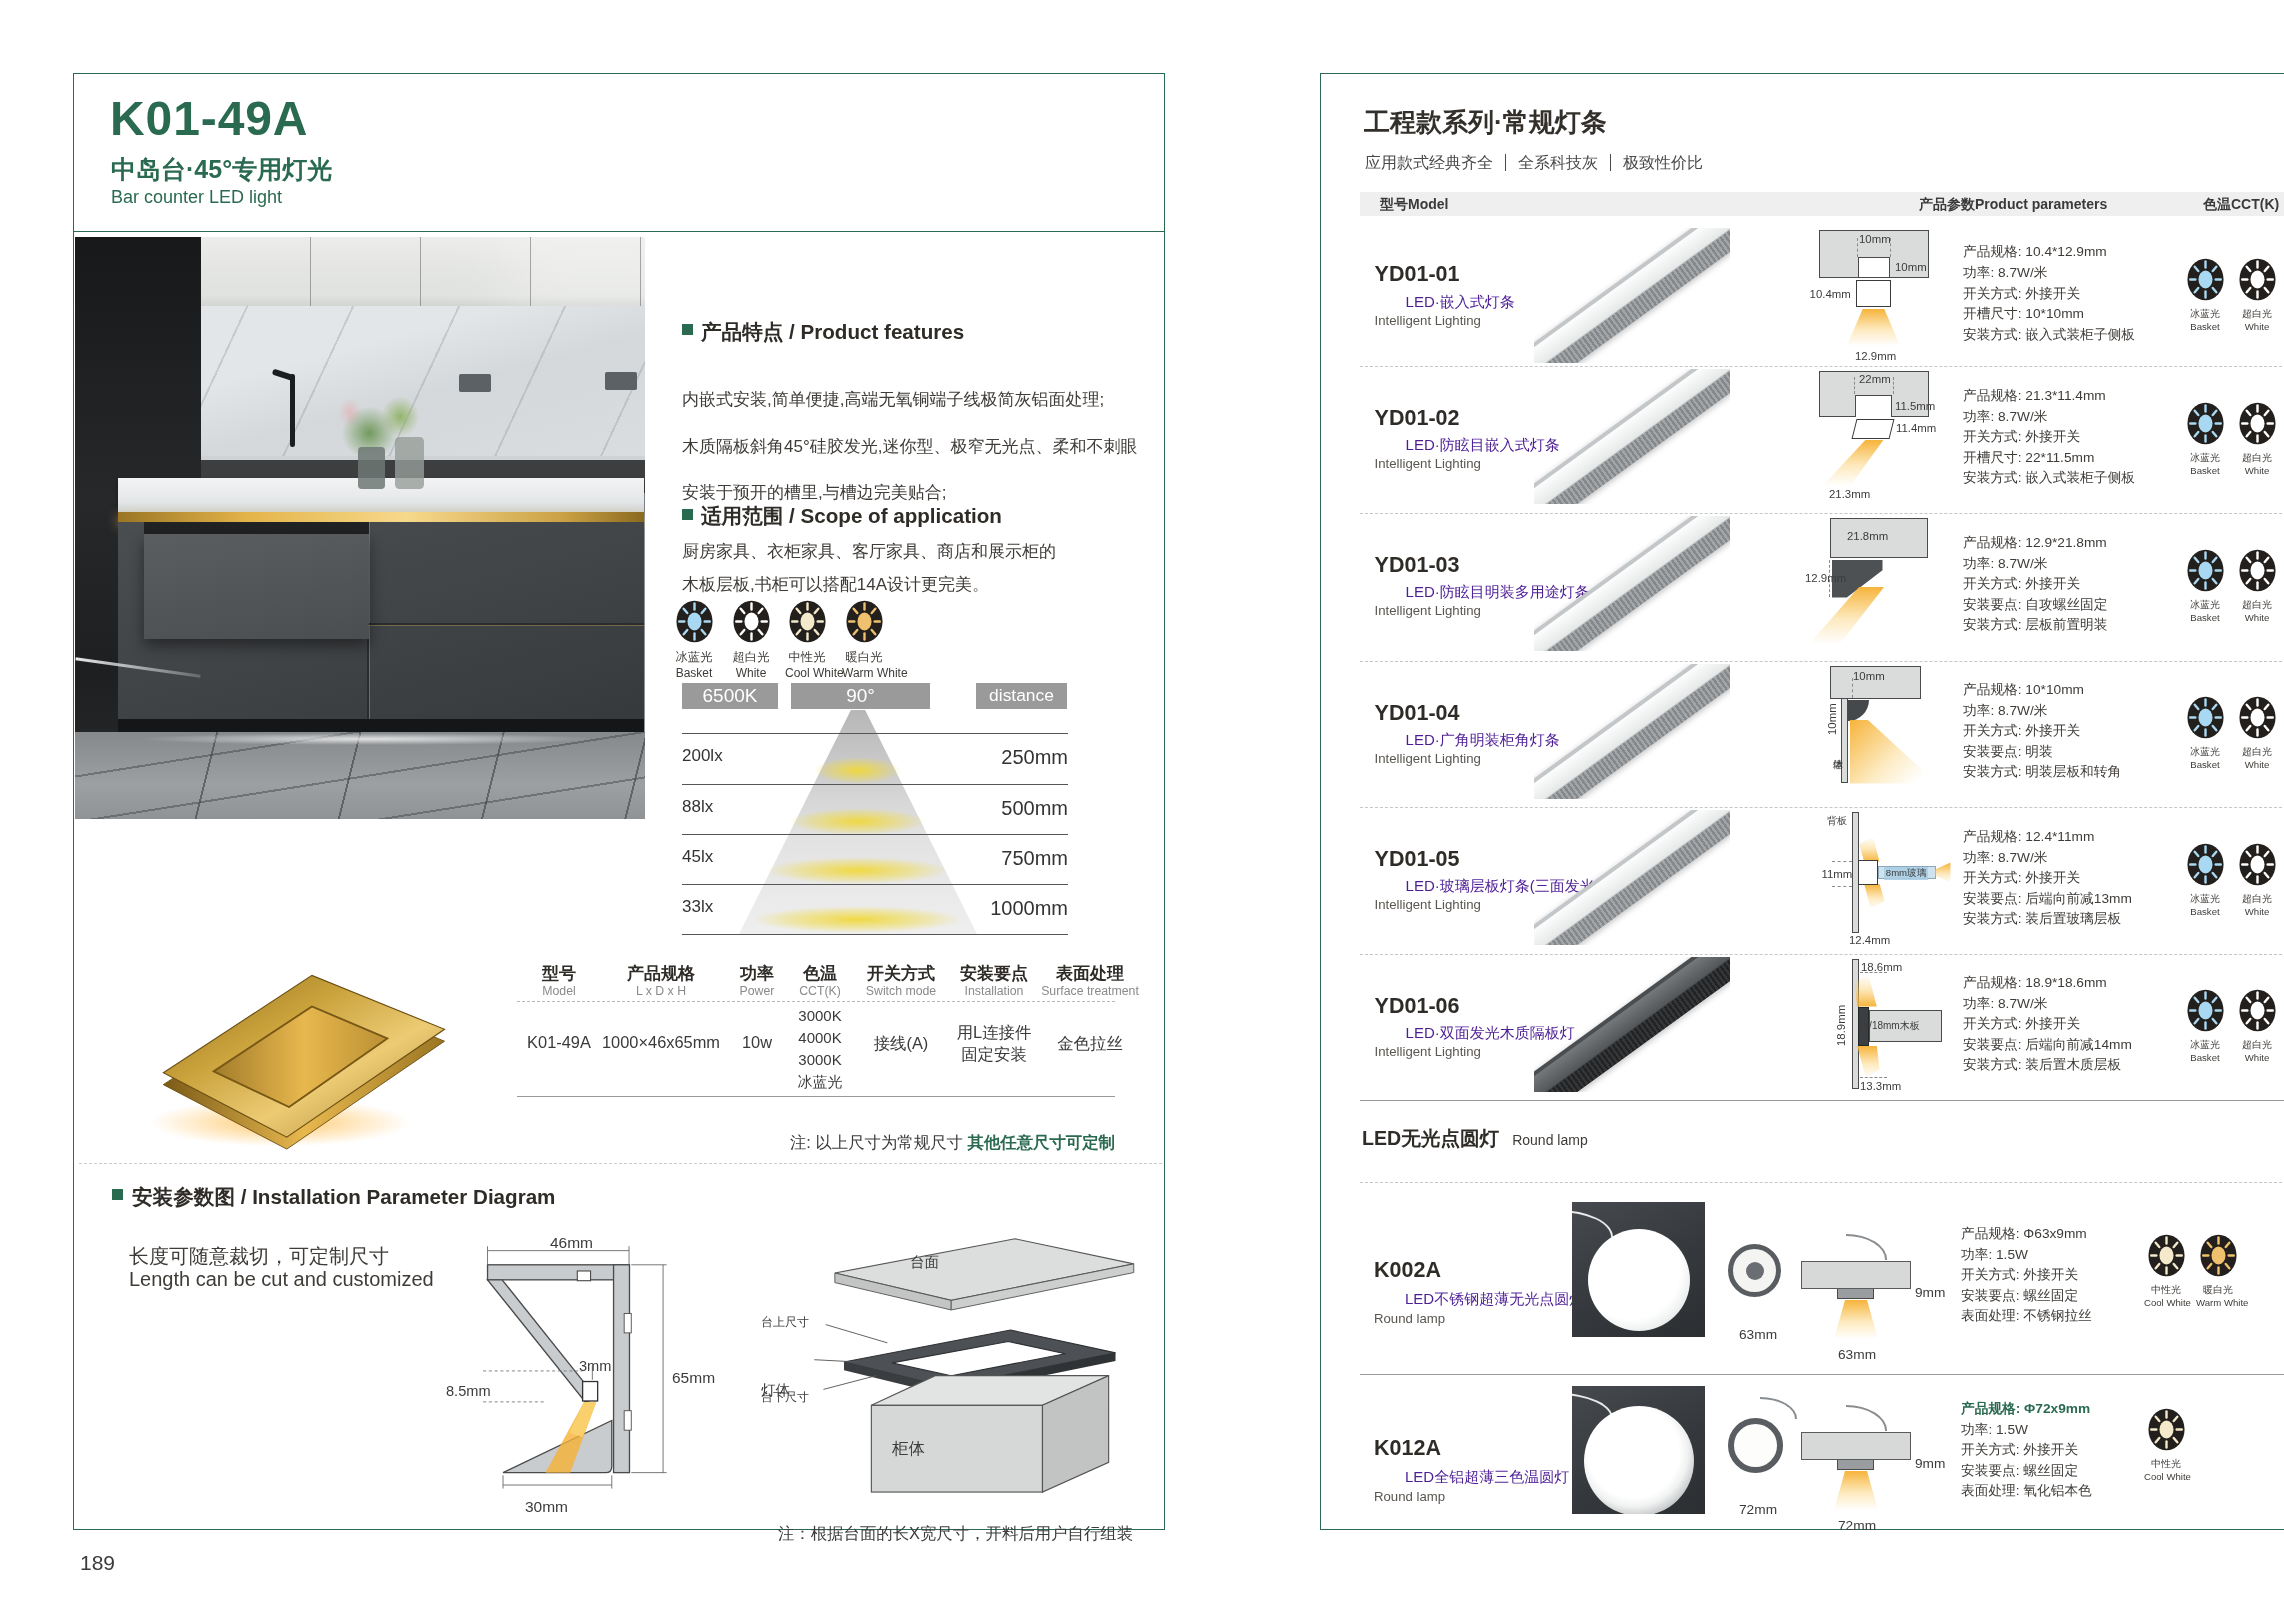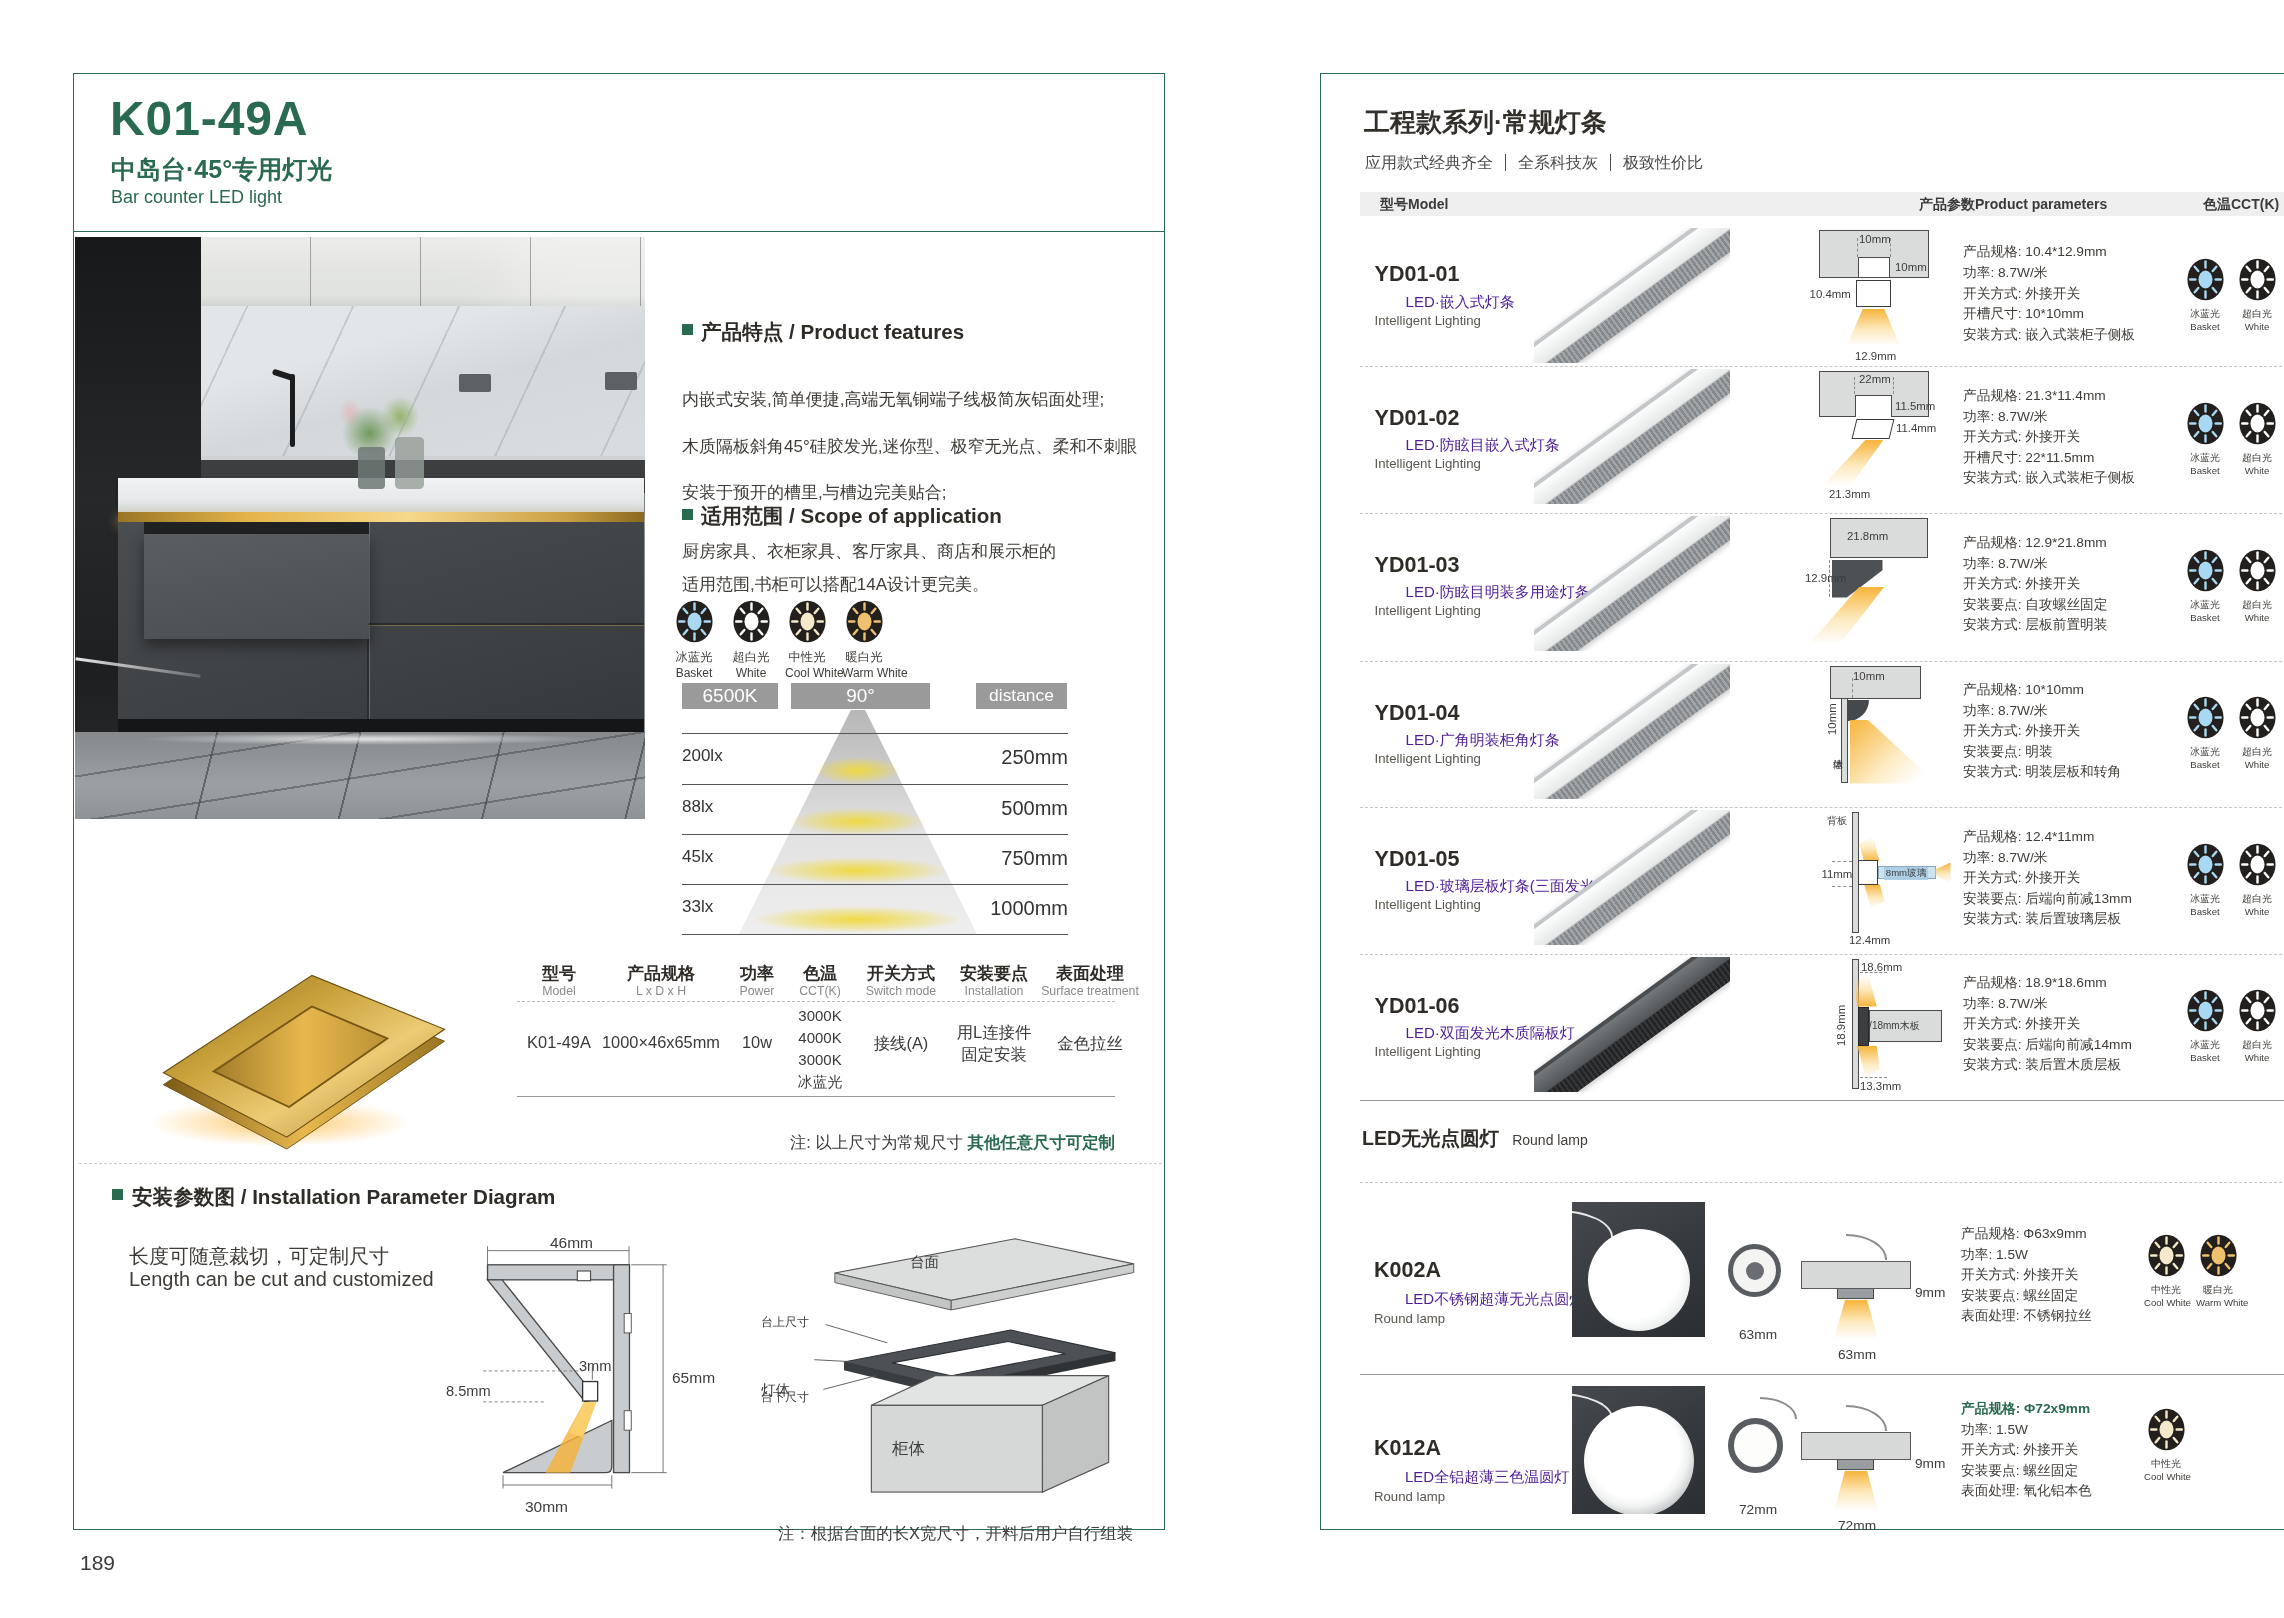--- a/index.html
+++ b/index.html
@@ -139,21 +139,21 @@
 
   <div class="bullet" style="left:608px;top:250px;"></div>
   <div class="sec-head" style="left:627px;top:244px;">产品特点 / Product features</div>
   <div class="feat-line" style="left:608px;top:314px;">内嵌式安装,简单便捷,高端无氧铜端子线极简灰铝面处理;</div>
   <div class="feat-line" style="left:608px;top:361px;">木质隔板斜角45°硅胶发光,迷你型、极窄无光点、柔和不刺眼</div>
   <div class="feat-line" style="left:608px;top:407px;">安装于预开的槽里,与槽边完美贴合;</div>
 
   <div class="bullet" style="left:608px;top:435px;"></div>
   <div class="sec-head" style="left:627px;top:428px;">适用范围 / Scope of application</div>
   <div class="feat-line" style="left:608px;top:466px;">厨房家具、衣柜家具、客厅家具、商店和展示柜的</div>
-  <div class="feat-line" style="left:608px;top:499px;">适用范围,书柜可以搭配14A设计更完美。</div>
+  <div class="feat-line" style="left:608px;top:499px;">木板层板,书柜可以搭配14A设计更完美。</div>
 
   <div class="cctwrap" style="left:598px;top:526px;">
     <span class="cct-oval sunicon">
         <svg viewBox="0 0 40 46" width="100%" height="100%">
     <ellipse cx="20" cy="23" rx="19.5" ry="22.5" fill="#221f1c"></ellipse>
     <g stroke="#a9d9f2" stroke-width="2.6" stroke-linecap="round">
             <line x1="31.0" y1="23.0" x2="36.5" y2="23.0"></line>
             <line x1="27.8" y1="32.2" x2="31.7" y2="36.8"></line>
             <line x1="20.0" y1="36.0" x2="20.0" y2="42.5"></line>
             <line x1="12.2" y1="32.2" x2="8.3" y2="36.8"></line>

